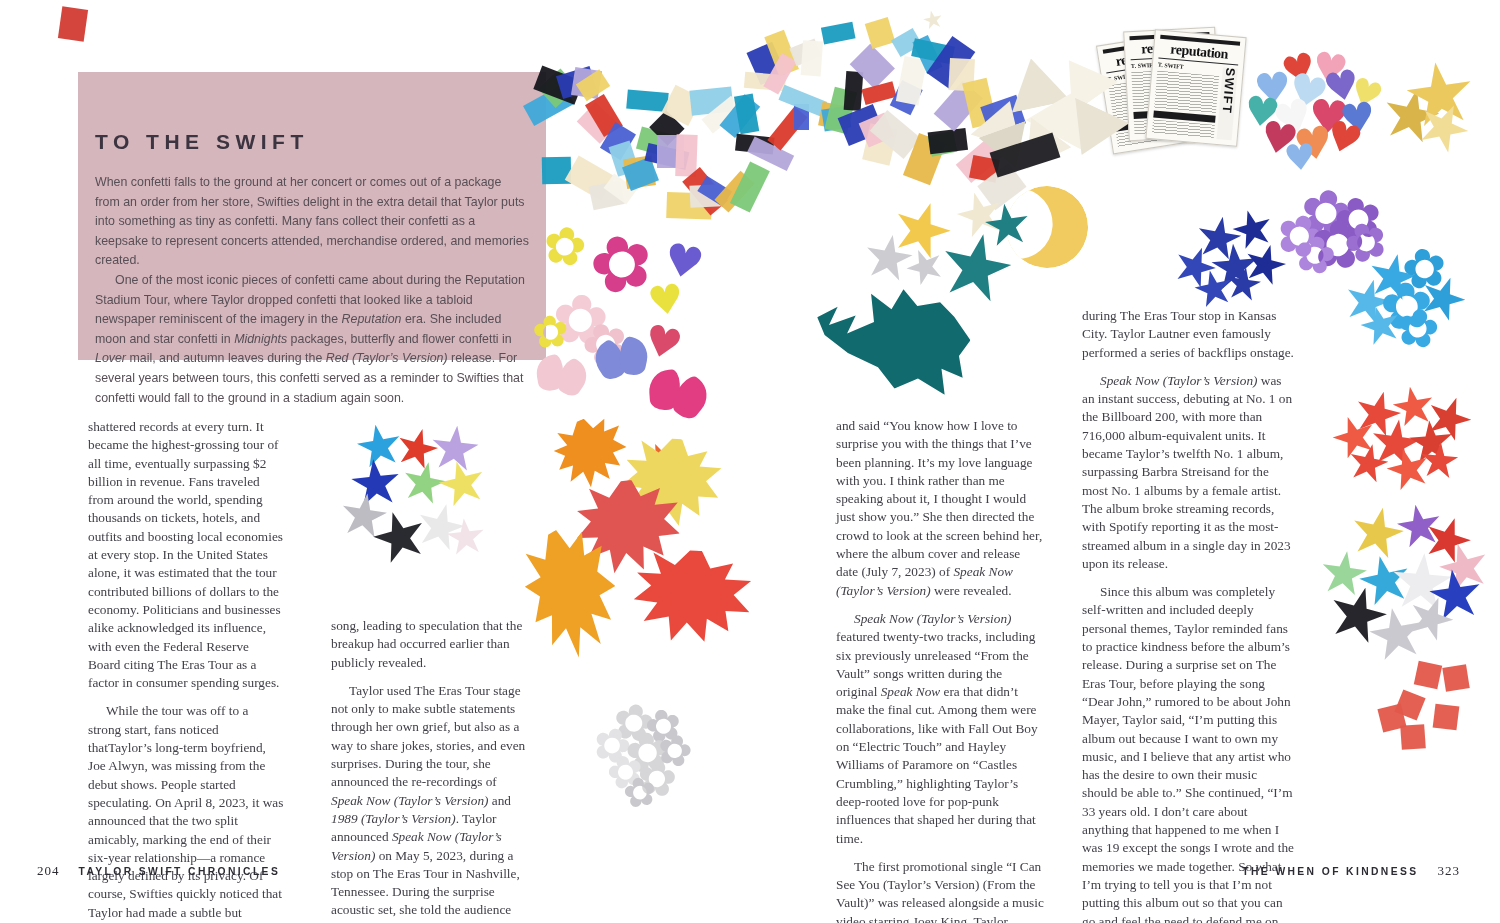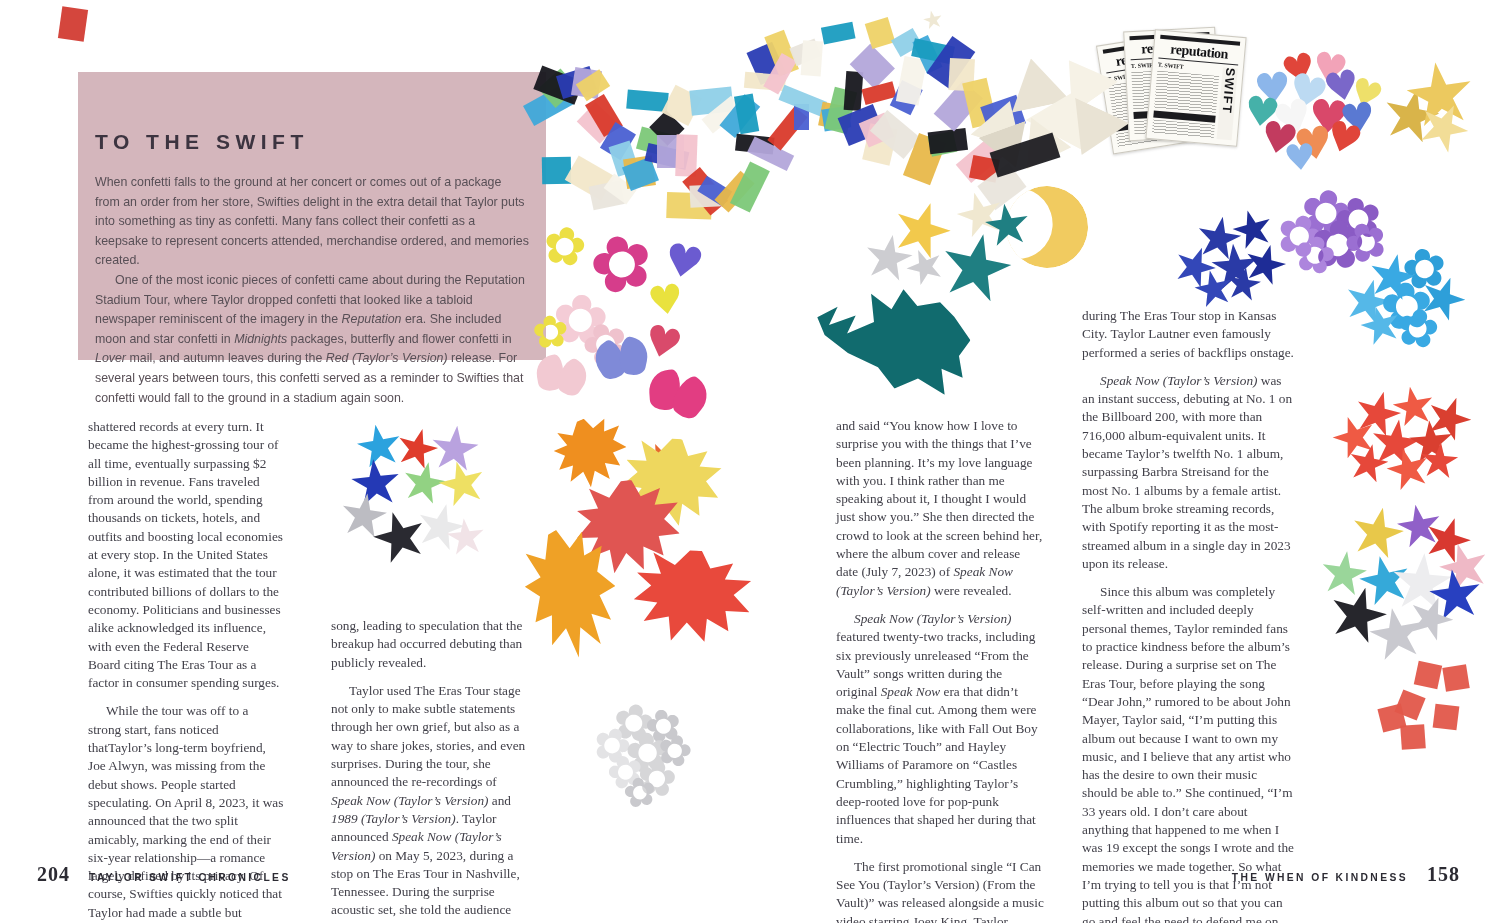--- a/index.html
+++ b/index.html
@@ -29,21 +29,21 @@
   .col p{margin:10px;}
   .col p.ind{text-indent:18px;}
   #col1{left:78px;top:408px;width:216px;}
   #col2{left:321px;top:607px;width:216px;}
   #col3{left:826px;top:407px;width:229px;}
   #col4{left:1072px;top:297px;width:233px;}
 
   
   .footer{position:absolute;top:863px;display:flex;align-items:baseline;gap:19px;
           font-family:"Liberation Sans",sans-serif;color:#2c2b33;}
-  .footer .pnum{font-family:"Liberation Serif",serif;font-size:20px;font-weight:700;letter-spacing:1px;}
+  .footer .pnum{font-family:"Liberation Serif",serif;font-size:13px;font-weight:400;letter-spacing:1px;}
   .footer .plabel{font-size:10.3px;font-weight:700;letter-spacing:2.4px;}
   #footer-left{left:37px;}
   #footer-right{right:40px;}
 
   
   #confetti-layer{position:absolute;inset:0;pointer-events:none;}
   .pile{position:absolute;}
   .cf{position:absolute;display:block;line-height:1;font-family:"DejaVu Sans",sans-serif;user-select:none;}
   .rect-cf{position:absolute;opacity:.95;}
   .tri{position:absolute;clip-path:polygon(50% 0,100% 100%,0 100%);}
@@ -90,41 +90,41 @@
     </h1>
     <p>When confetti falls to the ground at her concert or comes out of a package from an order from her store, Swifties delight in the extra detail that Taylor puts into something as tiny as confetti. Many fans collect their confetti as a keepsake to represent concerts attended, merchandise ordered, and memories created.</p>
     <p class="ind"><span>One of the most iconic pieces of confetti came about during the Reputation Stadium Tour, where Taylor dropped confetti that looked like a tabloid newspaper reminiscent of the imagery in the </span><i>Reputation</i><span> era. She included moon and star confetti in </span><i>Midnights</i><span> packages, butterfly and flower confetti in </span><i>Lover</i><span> mail, and autumn leaves during the </span><i>Red (Taylor’s Version)</i><span> release. For several years between tours, this confetti served as a reminder to Swifties that confetti would fall to the ground in a stadium again soon.</span></p>
   </section>
 
   <div class="col" id="col1">
     <p>shattered records at every turn. It became the highest-grossing tour of all time, eventually surpassing $2 billion in revenue. Fans traveled from around the world, spending thousands on tickets, hotels, and outfits and boosting local economies at every stop. In the United States alone, it was estimated that the tour contributed billions of dollars to the economy. Politicians and businesses alike acknowledged its influence, with even the Federal Reserve Board citing The Eras Tour as a factor in consumer spending surges.</p>
     <p class="ind">While the tour was off to a strong start, fans noticed thatTaylor’s long-term boyfriend, Joe Alwyn, was missing from the debut shows. People started speculating. On April 8, 2023, it was announced that the two split amicably, marking the end of their six-year relationship—a romance largely defined by its privacy. Of course, Swifties quickly noticed that Taylor had made a subtle but noticeable change to The Eras Tour setlist. A week before the announcement, Taylor swapped out the love song “invisible string” and replaced it with “the 1,” a breakup</p>
   </div>
   <div class="col" id="col2">
-    <p>song, leading to speculation that the breakup had occurred debuting than publicly revealed.</p>
+    <p>song, leading to speculation that the breakup had occurred earlier than publicly revealed.</p>
     <p class="ind"><span>Taylor used The Eras Tour stage not only to make subtle statements through her own grief, but also as a way to share jokes, stories, and even surprises. During the tour, she announced the re-recordings of </span><i>Speak Now (Taylor’s Version)</i><span> and </span><i>1989 (Taylor’s Version)</i><span>. Taylor announced </span><i>Speak Now (Taylor’s Version)</i><span> on May 5, 2023, during a stop on The Eras Tour in Nashville, Tennessee. During the surprise acoustic set, she told the audience she had been planning something for a while</span></p>
   </div>
   <div class="col" id="col3">
     <p><span>and said “You know how I love to surprise you with the things that I’ve been planning. It’s my love language with you. I think rather than me speaking about it, I thought I would just show you.” She then directed the crowd to look at the screen behind her, where the album cover and release date (July 7, 2023) of </span><i>Speak Now (Taylor’s Version)</i><span> were revealed.</span></p>
     <p class="ind"><i>Speak Now (Taylor’s Version)</i><span> featured twenty-two tracks, including six previously unreleased “From the Vault” songs written during the original </span><i>Speak Now</i><span> era that didn’t make the final cut. Among them were collaborations, like with Fall Out Boy on “Electric Touch” and Hayley Williams of Paramore on “Castles Crumbling,” highlighting Taylor’s deep-rooted love for pop-punk influences that shaped her during that time.</span></p>
     <p class="ind">The first promotional single “I Can See You (Taylor’s Version) (From the Vault)” was released alongside a music video starring Joey King, Taylor Lautner, and Presley Cash, all of whom had connections to Taylor’s past. The three were invited onstage for the music video premiere</p>
   </div>
   <div class="col" id="col4">
     <p>during The Eras Tour stop in Kansas City. Taylor Lautner even famously performed a series of backflips onstage.</p>
     <p class="ind"><i>Speak Now (Taylor’s Version)</i><span> was an instant success, debuting at No. 1 on the Billboard 200, with more than 716,000 album-equivalent units. It became Taylor’s twelfth No. 1 album, surpassing Barbra Streisand for the most No. 1 albums by a female artist. The album broke streaming records, with Spotify reporting it as the most-streamed album in a single day in 2023 upon its release.</span></p>
     <p class="ind">Since this album was completely self-written and included deeply personal themes, Taylor reminded fans to practice kindness before the album’s release. During a surprise set on The Eras Tour, before playing the song “Dear John,” rumored to be about John Mayer, Taylor said, “I’m putting this album out because I want to own my music, and I believe that any artist who has the desire to own their music should be able to.” She continued, “I’m 33 years old. I don’t care about anything that happened to me when I was 19 except the songs I wrote and the memories we made together. So what I’m trying to tell you is that I’m not putting this album out so that you can go and feel the need to defend me on the internet against someone you think I might have written a song about 14 billion years ago when I was 19.”</p>
   </div>
 
   <footer class="footer" id="footer-left">
     <span class="pnum">204</span>
     <span class="plabel">TAYLOR SWIFT CHRONICLES</span>
   </footer>
   <footer class="footer" id="footer-right">
     <span class="plabel">THE WHEN OF KINDNESS</span>
-    <span class="pnum">158</span>
+    <span class="pnum">323</span>
   </footer>
 
   <div id="confetti-layer">
 
     <div class="news-stack">
       <div class="news-card" style="left:0;top:12px;transform:rotate(-9deg);">
         <div class="nc-top"></div>
         <div class="nc-mast">reputation</div>
         <div class="nc-rule"></div>
         <div class="nc-body">

